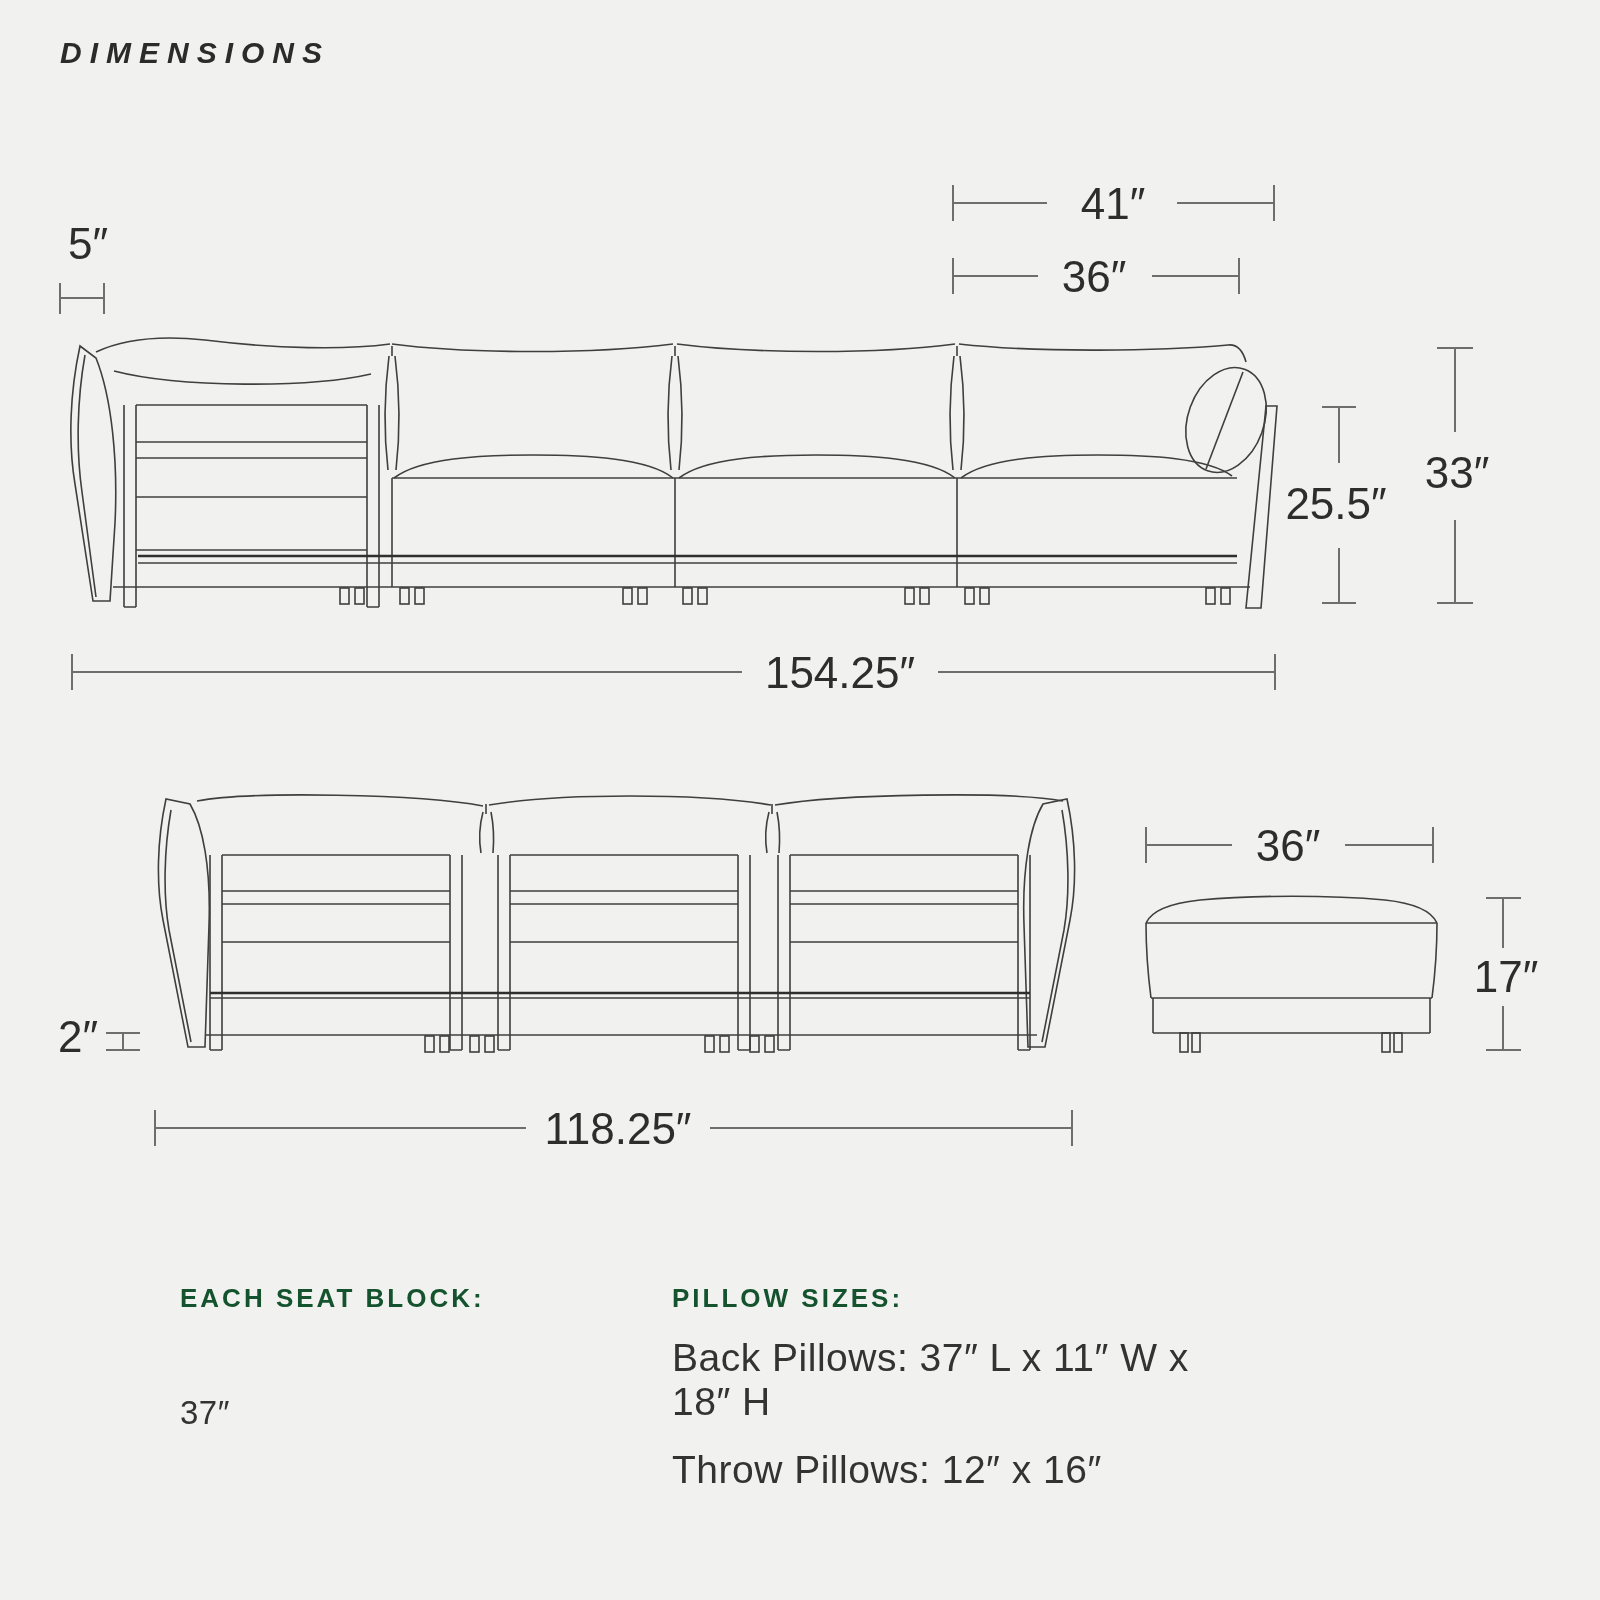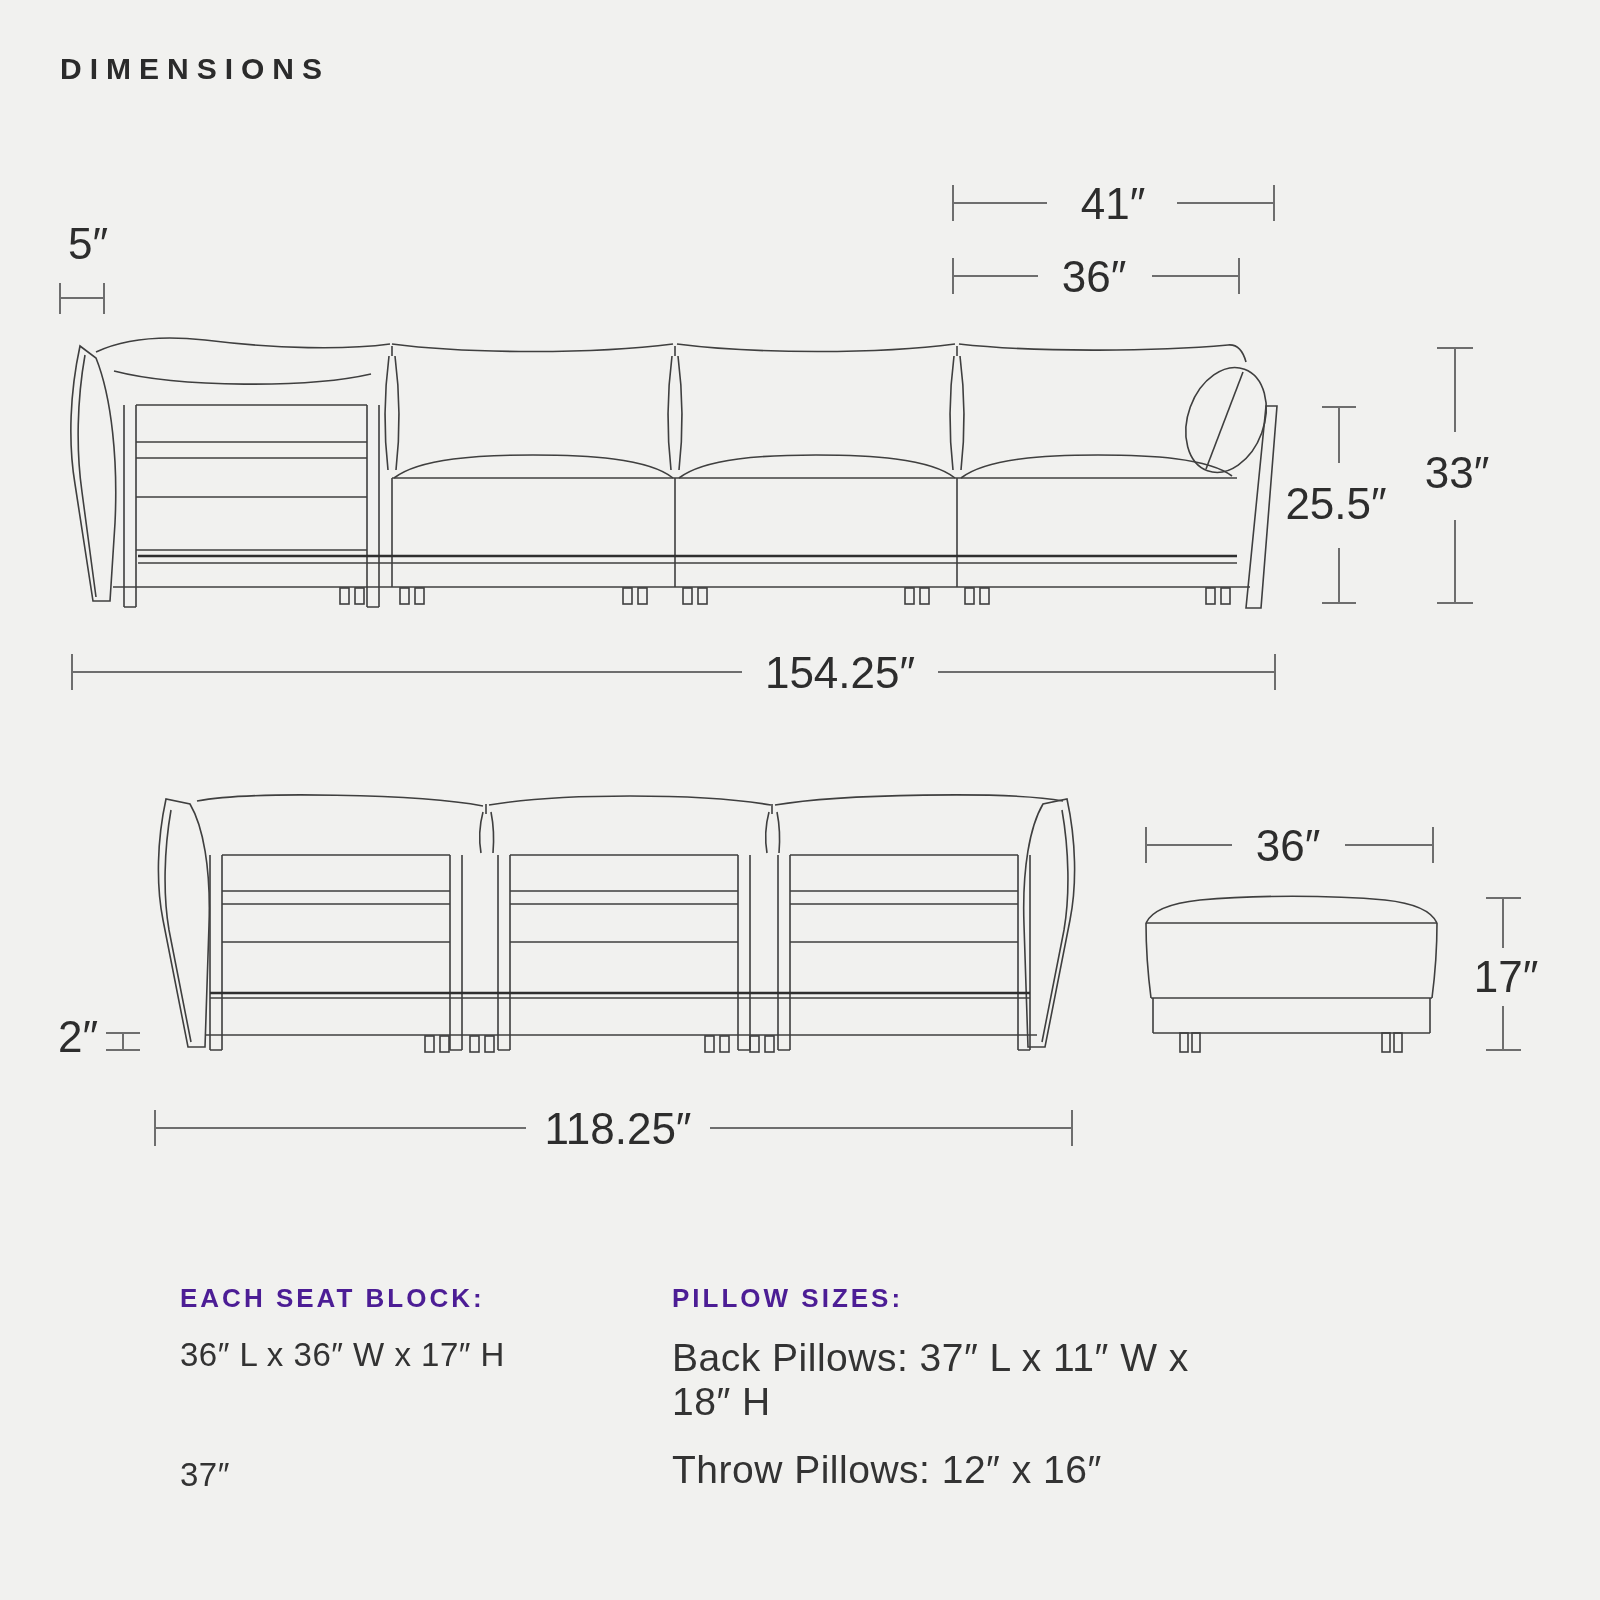--- a/index.html
+++ b/index.html
@@ -21,31 +21,32 @@
   .art-thick{stroke:#2f2f2f;stroke-width:2.4;fill:none;}
   .dim{stroke:#6e6e6e;stroke-width:2;fill:none;}
   text.dim-label{
     font-size:44px;
     fill:#2d2d2d;
     text-anchor:middle;
     font-family:"Liberation Sans","DejaVu Sans",sans-serif;
   }
 
   .page-title{
-    position:absolute;left:60px;top:52px;
+    position:absolute;left:60px;top:36px;
     font-size:30px;font-weight:bold;letter-spacing:8px;
     color:#2b2b2b;
+    font-style:italic;
   }
 
   .specs{position:absolute;top:1283px;}
   .specs-col1{left:180px;width:430px;}
   .specs-col2{left:636px;width:560px;margin-left:36px;}
   .spec-heading{
     font-size:26px;font-weight:bold;letter-spacing:3px;
-    color:#4c1d95;margin:0 0 22px 0;
+    color:#14532d;margin:0 0 22px 0;
   }
   .spec-value{
     font-size:33px;font-weight:normal;color:#333;
     margin:0 0 24px 0;letter-spacing:0.5px;
   }
   .spec-gap{height:58px;}
   .pillow-line{
     font-size:39px;color:#333;margin:0 0 24px 0;letter-spacing:0.5px;
   }
 </style>
@@ -232,21 +233,20 @@
     </g>
 
     <g>
       <path class="dim" d="M 1486 898 L 1521 898 M 1503 898 L 1503 948 M 1503 1006 L 1503 1050 M 1486 1050 L 1521 1050"></path>
       <text class="dim-label" x="1506" y="992">17″</text>
     </g>
   </svg>
 
   <div class="specs specs-col1">
     <p class="spec-heading">EACH SEAT BLOCK:</p>
-    <p class="spec-value">36″ L x 36″ W x 17″ H</p>
     <div class="spec-gap"></div>
     <p class="spec-value">37″</p>
   </div>
 
   <div class="specs specs-col2">
     <p class="spec-heading">PILLOW SIZES:</p>
     <p class="pillow-line">Back Pillows: 37″ L x 11″ W x 18″ H</p>
     <p class="pillow-line">Throw Pillows: 12″ x 16″</p>
   </div>
 

